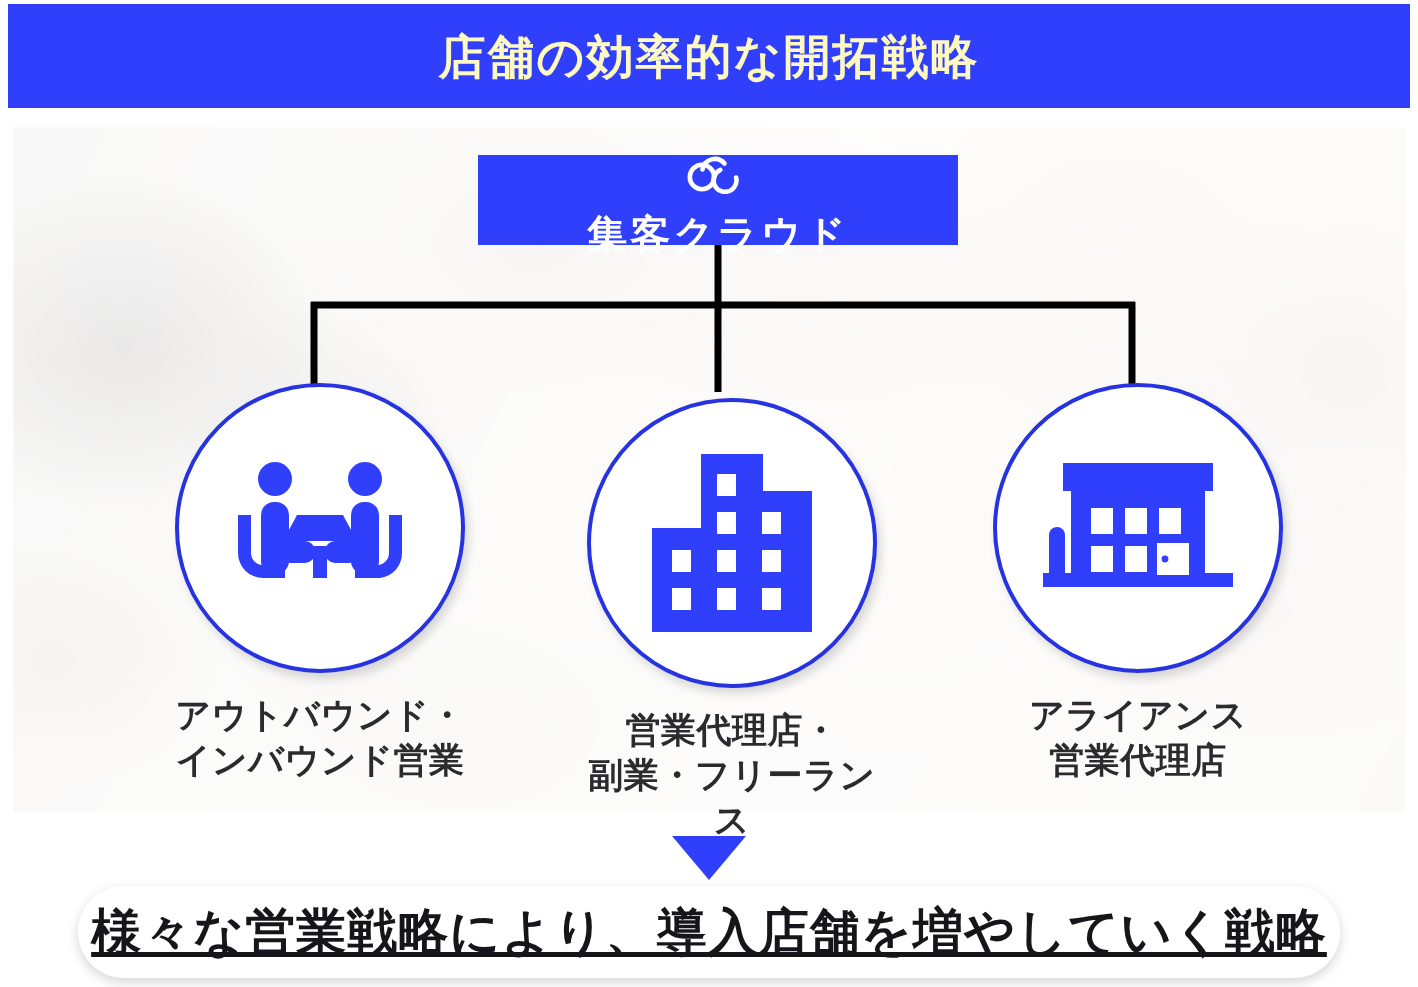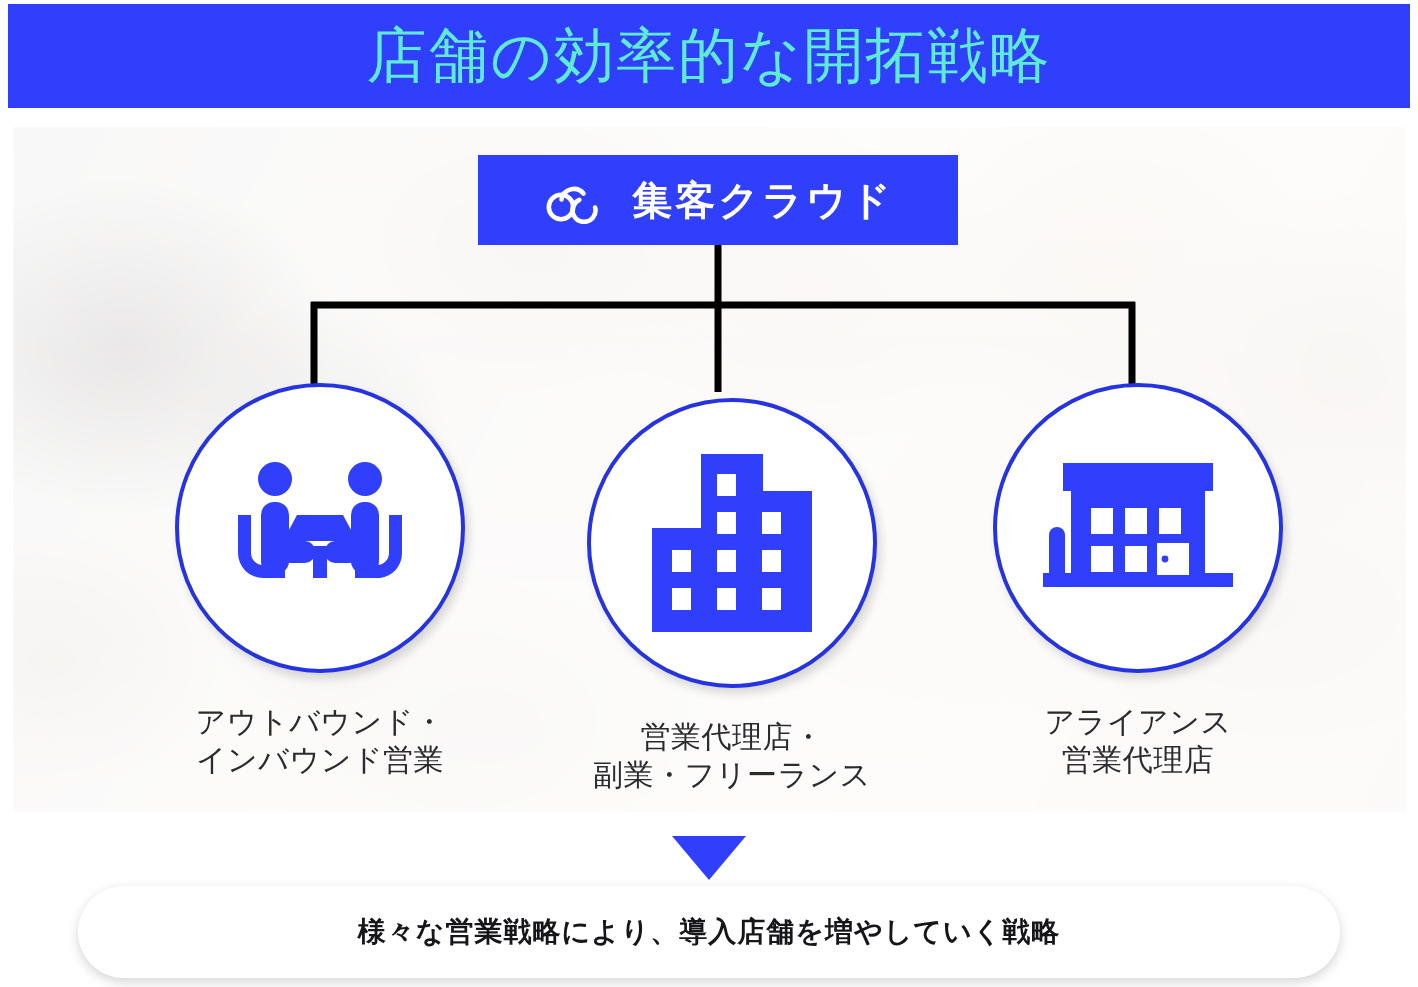--- a/index.html
+++ b/index.html
@@ -21,23 +21,23 @@
     left: 8px;
     top: 4px;
     width: 1402px;
     height: 104px;
     background: #2f3ffb;
     display: flex;
     align-items: center;
     justify-content: center;
   }
   .title-text {
-    color: #5eead4;
-    font-size: 60px;
-    font-weight: normal;
+    color: #fef9c3;
+    font-size: 47px;
+    font-weight: bold;
     letter-spacing: 2px;
     line-height: 1;
     white-space: nowrap;
   }
 
   
   .photo-band {
     position: absolute;
     left: 13px;
     top: 127px;
@@ -80,20 +80,21 @@
     left: 478px;
     top: 155px;
     width: 480px;
     height: 90px;
     background: #2f3ffb;
     display: flex;
     align-items: center;
     justify-content: center;
     gap: 20px;
     z-index: 6;
+    flex-direction: column;
   }
   .cloud-badge .badge-label {
     color: #ffffff;
     font-size: 40px;
     font-weight: bold;
     letter-spacing: 3px;
     line-height: 1;
     white-space: nowrap;
   }
   .cloud-logo { width: 70px; height: 48px; display: block; flex: 0 0 auto; }
@@ -128,23 +129,23 @@
     border: 4px solid #2633e0;
     box-sizing: border-box;
     display: flex;
     align-items: center;
     justify-content: center;
     box-shadow: 4px 6px 10px rgba(0,0,0,0.14);
   }
   .node-icon { display: block; }
 
   .node-label {
-    margin-top: 30px;
-    font-size: 30px;
-    font-weight: normal;
+    margin-top: 20px;
+    font-size: 35px;
+    font-weight: bold;
     color: #2b2b2f;
     line-height: 1.28;
     letter-spacing: 0.5px;
     white-space: pre-line;
   }
 
   
   .down-arrow {
     position: absolute;
     left: 672px;
@@ -164,26 +165,27 @@
     background: #ffffff;
     border-radius: 50px;
     box-shadow: 0 4px 12px rgba(0,0,0,0.17);
     display: flex;
     align-items: center;
     justify-content: center;
     z-index: 6;
     box-sizing: border-box;
   }
   .conclusion-text {
-    font-size: 28px;
+    font-size: 50px;
     font-weight: bold;
     color: #16161a;
     letter-spacing: 1px;
     line-height: 1;
     white-space: nowrap;
+    text-decoration: underline;
   }
 </style>
 </head>
 <body>
 
 <div class="title-banner">
   <div class="title-text">店舗の効率的な開拓戦略</div>
 </div>
 
 <div class="photo-band">

